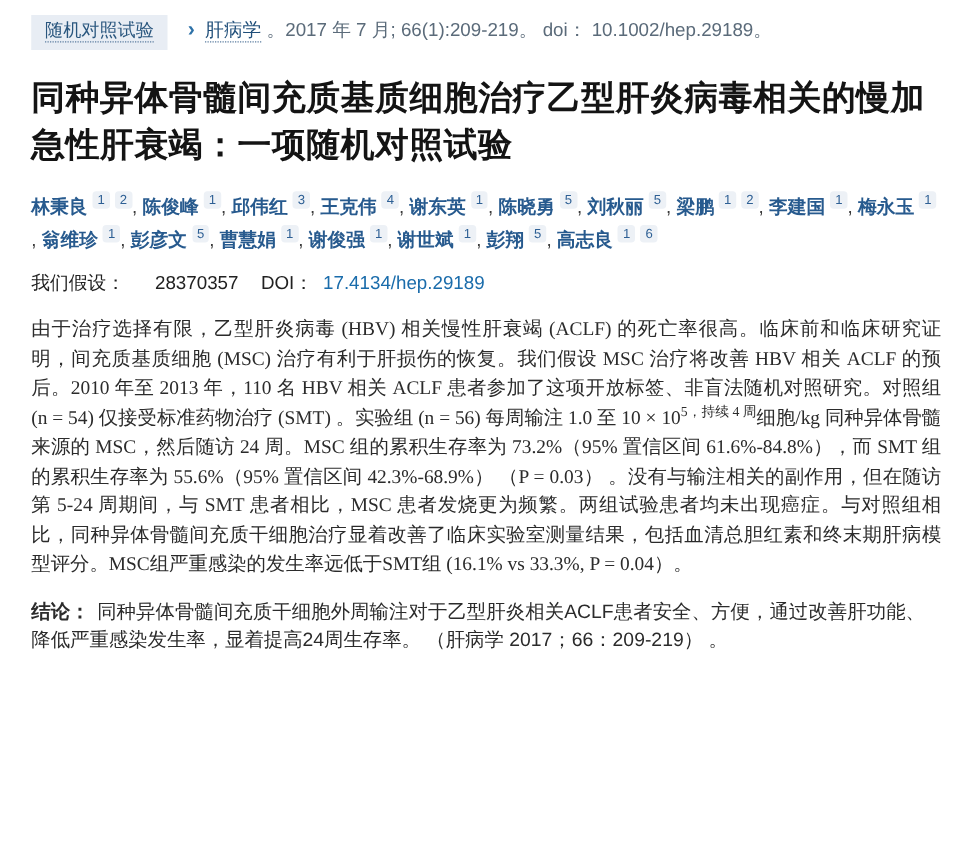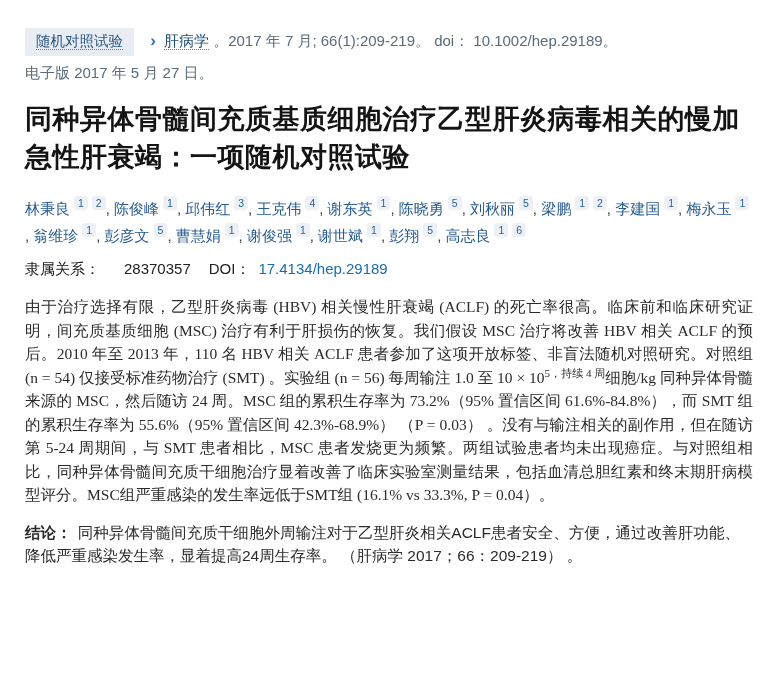--- a/index.html
+++ b/index.html
@@ -6,21 +6,21 @@
     margin: 0;
     padding: 0;
     background: #ffffff;
     width: 775px;
     height: 679px;
     overflow: hidden;
     font-family: "Liberation Sans", "DejaVu Sans", sans-serif;
     color: #212121;
   }
   .page {
-    padding: 28px 22px 0 25px;
+    padding: 12px 22px 0 25px;
     box-sizing: border-box;
     width: 775px;
   }
   
   .cite-line {
     margin: 0;
     font-size: 15px;
     line-height: 24px;
     color: #5b6b7a;
   }
@@ -48,39 +48,40 @@
     border-bottom: 1px dotted #5b7da0;
     cursor: pointer;
   }
   .epub {
     margin: 8px 0 0 0;
     font-size: 15px;
     color: #5b6b7a;
   }
   
   .title {
-    font-family: Liberation Mono, monospace;
+    font-family: Liberation Sans, sans-serif;
     font-size: 27px;
     font-weight: 600;
     line-height: 1.4;
     color: #141414;
     margin: 20px 0 0 0;
     letter-spacing: 0.5px;
   }
   
   .authors {
     margin: 16px 0 0 0;
     font-size: 15px;
     line-height: 1.85;
     color: #3a3a3a;
   }
   .author-link {
     color: #275a8e;
     text-decoration: none;
     cursor: pointer;
+    font-weight: bold;
   }
   .sup-box {
     display: inline-block;
     font-size: 10.5px;
     line-height: 14px;
     color: #2d5f94;
     background: #edf1f6;
     border-radius: 3px;
     padding: 0 4px;
     margin-left: 4px;
@@ -149,29 +150,28 @@
 
 <div class="page">
 
   <p class="cite-line">
     <span class="badge"><span>随机对照试验</span></span>
     <span class="chevron">›</span>
     <a class="journal-link">肝病学</a>
     <span>。2017 年 7 月; 66(1):209-219。  doi： 10.1002/hep.29189。</span>
   </p>
 
-  <p class="epub">电子版 2017 年 5 月 27 日。</p>
 
   <h1 class="title">同种异体骨髓间充质基质细胞治疗乙型肝炎病毒相关的慢加急性肝衰竭：一项随机对照试验</h1>
 
   <p class="authors"><a class="author-link">林秉良</a><span class="sup-box">1</span><span class="sup-box">2</span><span class="author-comma">, </span><a class="author-link">陈俊峰</a><span class="sup-box">1</span><span class="author-comma">, </span><a class="author-link">邱伟红</a><span class="sup-box">3</span><span class="author-comma">, </span><a class="author-link">王克伟</a><span class="sup-box">4</span><span class="author-comma">, </span><a class="author-link">谢东英</a><span class="sup-box">1</span><span class="author-comma">, </span><a class="author-link">陈晓勇</a><span class="sup-box">5</span><span class="author-comma">, </span><a class="author-link">刘秋丽</a><span class="sup-box">5</span><span class="author-comma">, </span><a class="author-link">梁鹏</a><span class="sup-box">1</span><span class="sup-box">2</span><span class="author-comma">, </span><a class="author-link">李建国</a><span class="sup-box">1</span><span class="author-comma">, </span><a class="author-link">梅永玉</a><span class="sup-box">1</span><span class="author-comma">, </span><a class="author-link">翁维珍</a><span class="sup-box">1</span><span class="author-comma">, </span><a class="author-link">彭彦文</a><span class="sup-box">5</span><span class="author-comma">, </span><a class="author-link">曹慧娟</a><span class="sup-box">1</span><span class="author-comma">, </span><a class="author-link">谢俊强</a><span class="sup-box">1</span><span class="author-comma">, </span><a class="author-link">谢世斌</a><span class="sup-box">1</span><span class="author-comma">, </span><a class="author-link">彭翔</a><span class="sup-box">5</span><span class="author-comma">, </span><a class="author-link">高志良</a><span class="sup-box">1</span><span class="sup-box">6</span></p>
 
 
   <div class="ids-row">
-    <span>隶属关系：</span><span class="pmid-value">28370357</span><span class="gap"></span><span>DOI：</span><a class="doi-link">17.4134/hep.29189</a>
+    <span>我们假设：</span><span class="pmid-value">28370357</span><span class="gap"></span><span>DOI：</span><a class="doi-link">17.4134/hep.29189</a>
   </div>
 
 
   <p class="abstract-body"><span>由于治疗选择有限，乙型肝炎病毒 (HBV) 相关慢性肝衰竭 (ACLF) 的死亡率很高。临床前和临床研究证明，间充质基质细胞 (MSC) 治疗有利于肝损伤的恢复。我们假设 MSC 治疗将改善 HBV 相关 ACLF 的预后。2010 年至 2013 年，110 名 HBV 相关 ACLF 患者参加了这项开放标签、非盲法随机对照研究。对照组 (n = 54) 仅接受标准药物治疗 (SMT) 。实验组 (n = 56) 每周输注 1.0 至 10 × 10</span><sup>5，持续 4 周</sup><span>细胞/kg 同种异体骨髓来源的 MSC，然后随访 24 周。MSC 组的累积生存率为 73.2%（95% 置信区间 61.6%-84.8%），而 SMT 组的累积生存率为 55.6%（95% 置信区间 42.3%-68.9%） （P = 0.03） 。没有与输注相关的副作用，但在随访第 5-24 周期间，与 SMT 患者相比，MSC 患者发烧更为频繁。两组试验患者均未出现癌症。与对照组相比，同种异体骨髓间充质干细胞治疗显着改善了临床实验室测量结果，包括血清总胆红素和终末期肝病模型评分。MSC组严重感染的发生率远低于SMT组 (16.1% vs 33.3%, P = 0.04）。</span></p>
 
   <p class="conclusion"><b>结论：</b><span>同种异体骨髓间充质干细胞外周输注对于乙型肝炎相关ACLF患者安全、方便，通过改善肝功能、降低严重感染发生率，显着提高24周生存率。 （肝病学 2017；66：209-219） 。</span></p>
 
 </div>
 
 </body></html>

